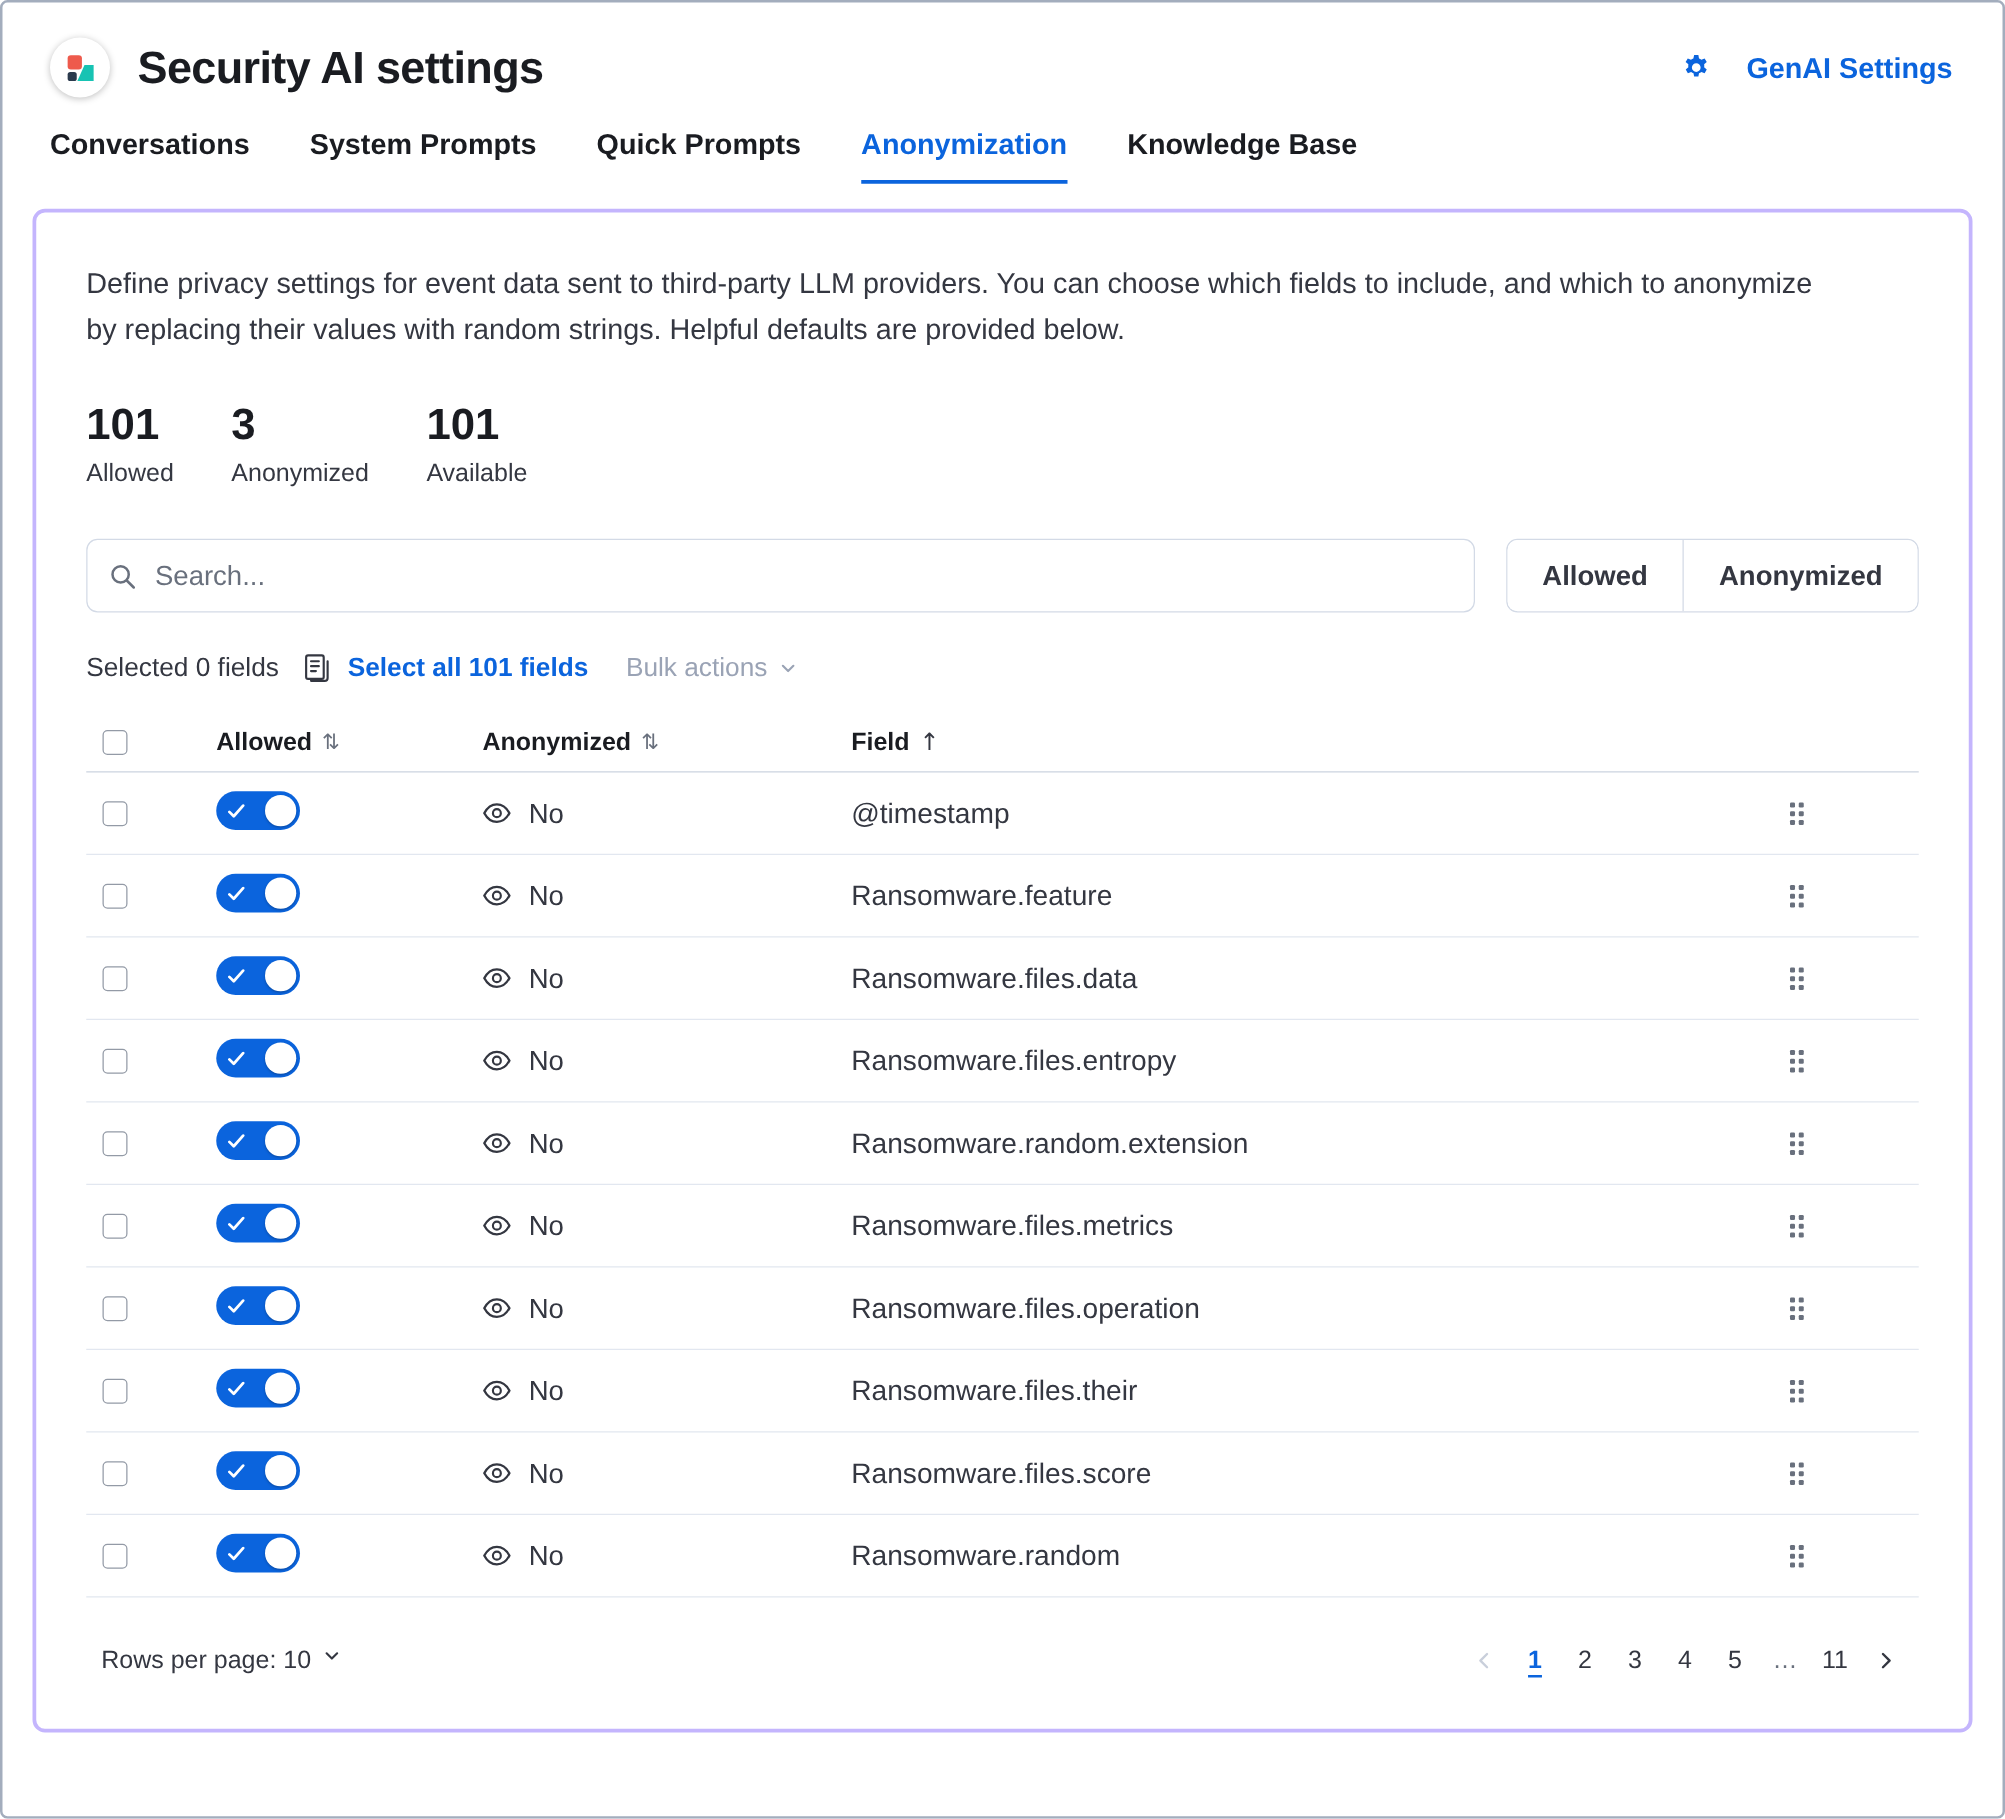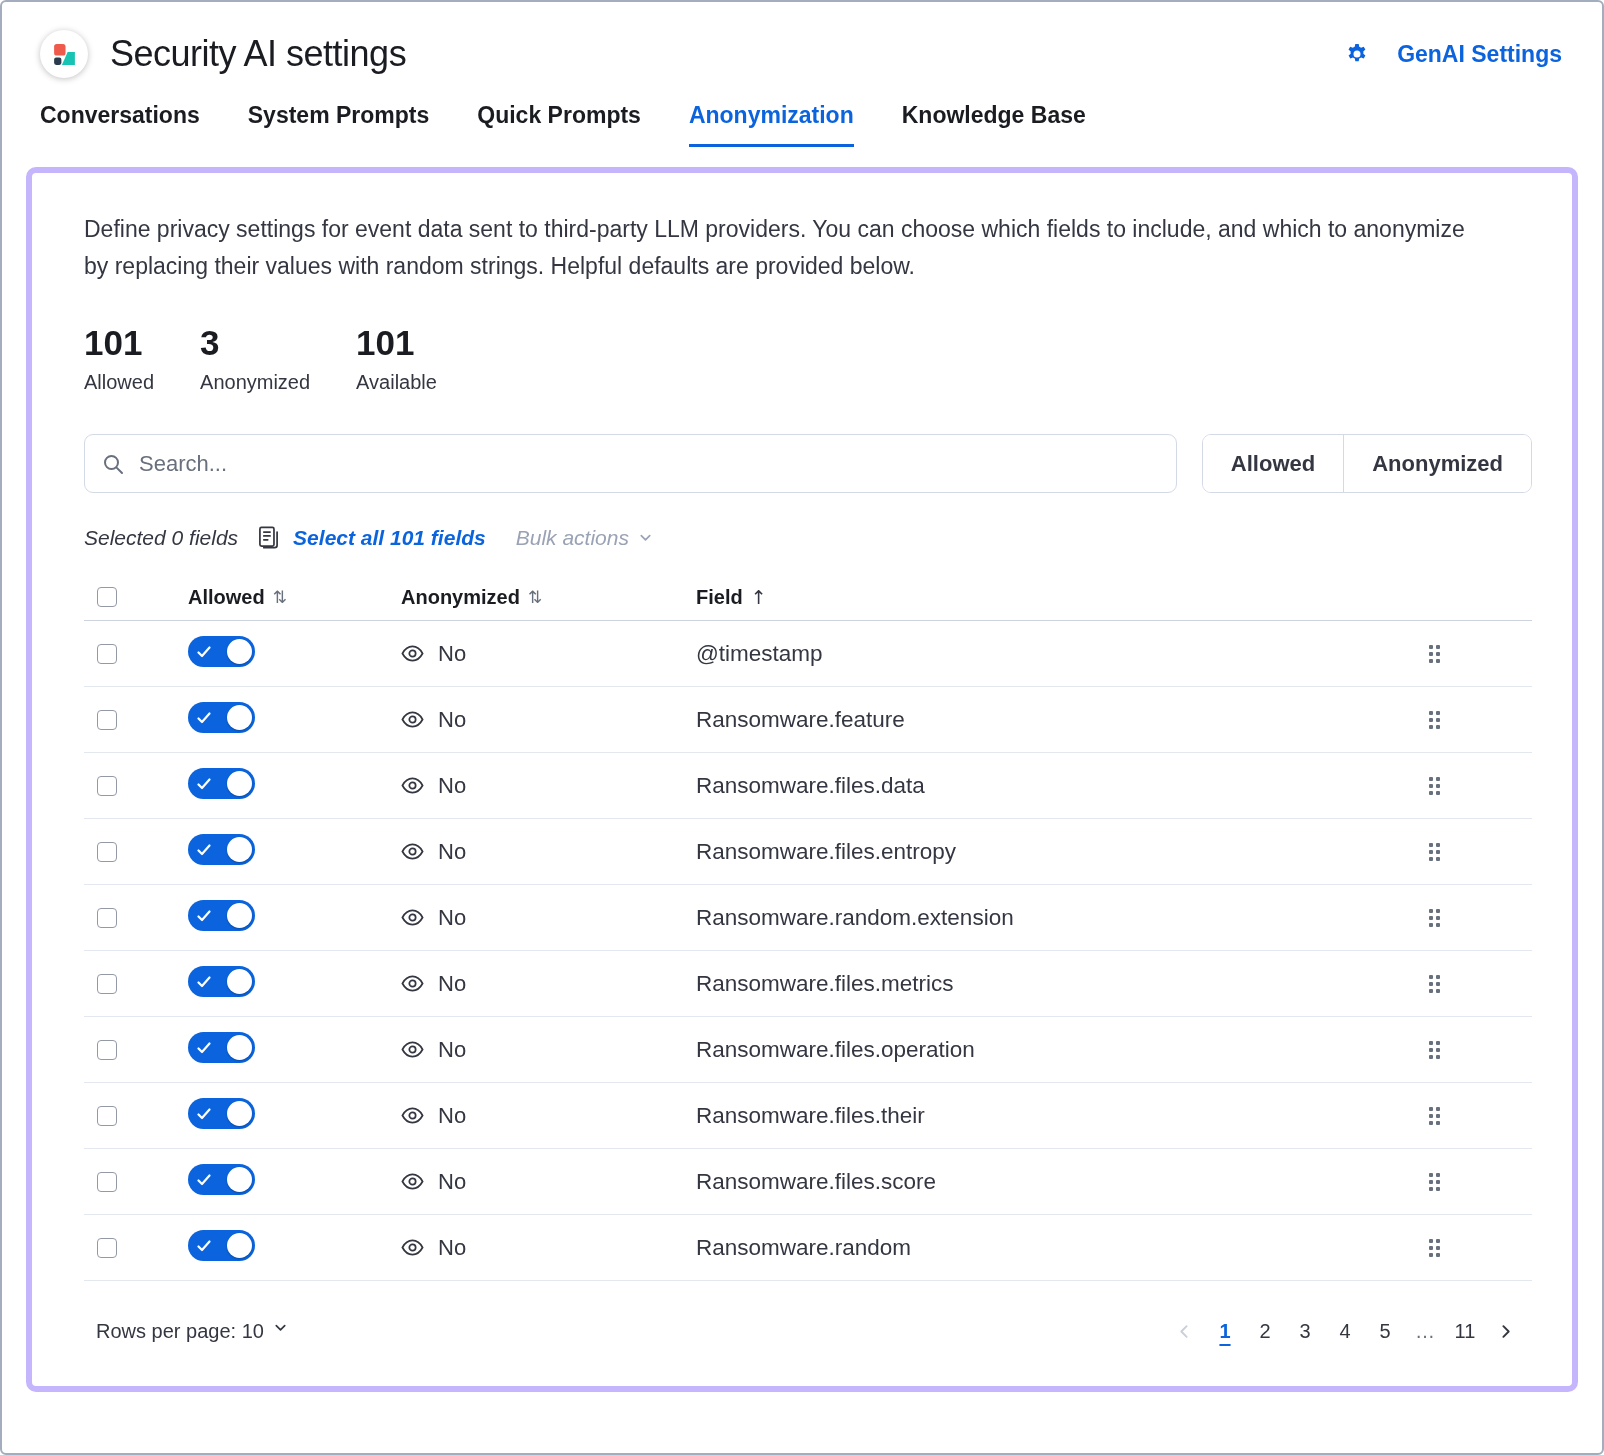--- a/index.html
+++ b/index.html
@@ -23,21 +23,21 @@
   }
   .logo-badge {
     width:48px; height:48px; border-radius:50%;
     background:#fff;
     box-shadow:0 1px 6px rgba(0,0,0,.25);
     display:flex; align-items:center; justify-content:center;
     margin-right:22px;
     flex:0 0 auto;
   }
   .page-title {
-    font-size:36px; font-weight:400; color:#1a1c21; letter-spacing:-.5px;
+    font-size:36px; font-weight:700; color:#1a1c21; letter-spacing:-.5px;
   }
   .genai-link {
     margin-left:auto;
     display:flex; align-items:center; gap:28px;
     color:#0b64dd; font-size:23px; font-weight:600;
     cursor:pointer;
   }
 
   
   .tabs {
@@ -49,23 +49,23 @@
     font-size:23px; font-weight:700; color:#1a1c21;
     padding-bottom:15px;
     border-bottom:3px solid transparent;
     cursor:pointer; white-space:nowrap;
   }
   .tab.active { color:#0b64dd; border-bottom-color:#0b64dd; }
 
   
   .panel {
     margin:20px 24px 18px 24px;
-    border:6px solid #c4b5fd;
+    border:3px solid #c4b5fd;
     border-radius:10px;
-    padding:38px 40px 10px 52px;
+    padding:38px 40px 10px 40px;
   }
   .description {
     font-size:23px; line-height:1.62; color:#343741;
     max-width:1400px;
     margin-bottom:38px;
   }
   .stats { display:flex; gap:46px; margin-bottom:40px; }
   .stat-value { font-size:35px; font-weight:700; color:#1a1c21; line-height:1.1; }
   .stat-label { font-size:20px; color:#343741; margin-top:9px; }
 
@@ -90,21 +90,21 @@
   .btn-group button {
     padding:0 28px; background:#fff; border:none;
     font-size:22px; font-weight:600; color:#343741;
     font-family:inherit; cursor:pointer;
   }
   .btn-group button + button { border-left:1px solid #d3dae6; }
 
   
   .selection-row {
     display:flex; align-items:center;
-    margin-top:32px; font-size:21px;font-style:italic;
+    margin-top:32px; font-size:21px;
   }
   .selected-count { color:#343741; }
   .pages-icon { margin:0 12px 0 18px; display:flex; }
   .select-all { color:#0b64dd; font-weight:600; cursor:pointer; }
   .bulk-actions {
     margin-left:30px; display:flex; align-items:center; gap:9px;
     color:#9aa3b5; font-weight:500; cursor:default;
   }
 
   

